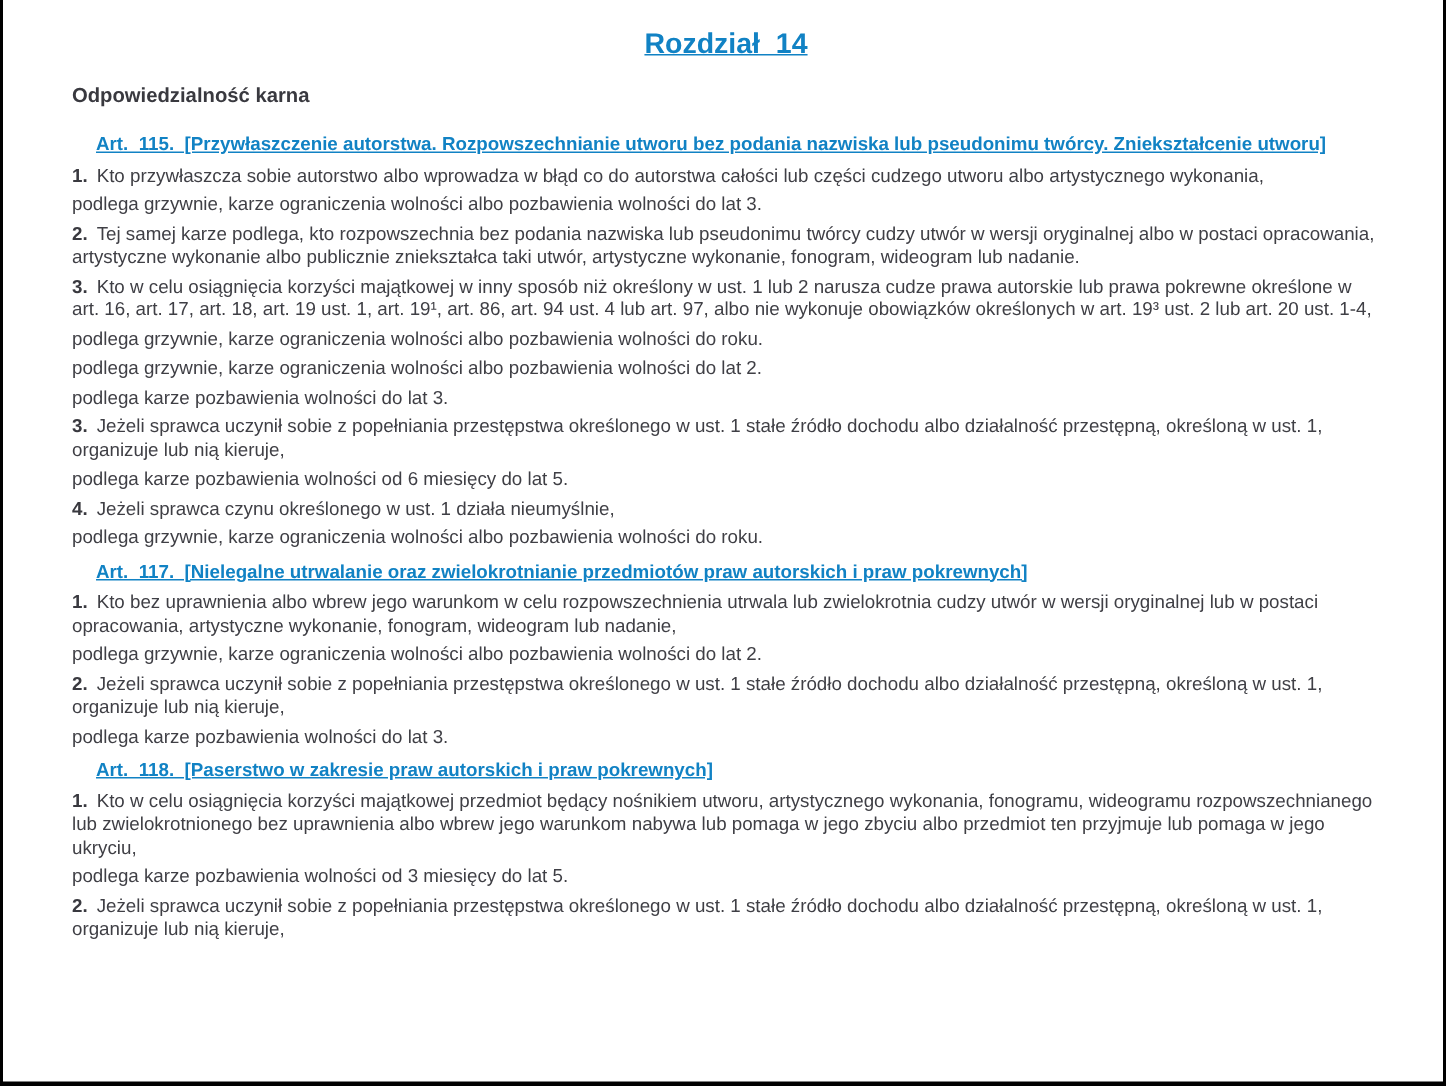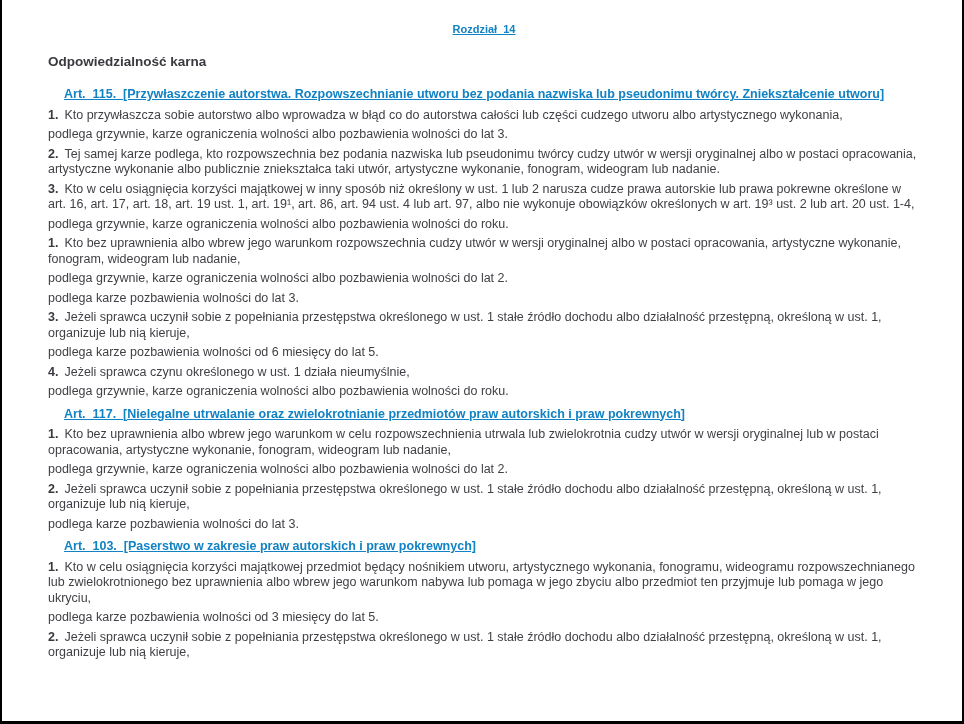--- a/index.html
+++ b/index.html
@@ -16,21 +16,21 @@
     font-size: 12.5px;
     line-height: 15.5px;
     color: #3f3f45;
   }
   .content { padding: 12px 42px 0 46px; }
 
   .chapter-link-wrap { text-align: center; margin-top: 10px; }
   .chapter-link {
     color: #1182c4;
     font-weight: 700;
-    font-size: 11px;
+    font-size: 19px;
     text-decoration: underline;
     white-space: pre-wrap;
     cursor: pointer;
   }
   .chapter-subtitle {
     text-align: left;
     font-weight: 700;
     font-size: 13.5px;
     color: #39393f;
     margin: 16px 0 18px 0;
@@ -64,36 +64,35 @@
   <div id="articles">
       <section>
         <div class="art-heading"><a>Art.  115.  [Przywłaszczenie autorstwa. Rozpowszechnianie utworu bez podania nazwiska lub pseudonimu twórcy. Zniekształcenie utworu]</a></div>
         <p class="law-par"><span class="num">1.</span><span>Kto przywłaszcza sobie autorstwo albo wprowadza w błąd co do autorstwa całości lub części cudzego utworu albo artystycznego wykonania,</span></p>
         <p class="law-par"><span>podlega grzywnie, karze ograniczenia wolności albo pozbawienia wolności do lat 3.</span></p>
         <p class="law-par"><span class="num">2.</span><span>Tej samej karze podlega, kto rozpowszechnia bez podania nazwiska lub pseudonimu twórcy cudzy utwór w wersji oryginalnej albo w postaci opracowania, artystyczne wykonanie albo publicznie zniekształca taki utwór, artystyczne wykonanie, fonogram, wideogram lub nadanie.</span></p>
         <p class="law-par tight"><span class="num">3.</span><span>Kto w celu osiągnięcia korzyści majątkowej w inny sposób niż określony w ust. 1 lub 2 narusza cudze prawa autorskie lub prawa pokrewne określone w art. 16, art. 17, art. 18, art. 19 ust. 1, art. 19¹, art. 86, art. 94 ust. 4 lub art. 97, albo nie wykonuje obowiązków określonych w art. 19³ ust. 2 lub art. 20 ust. 1-4,</span></p>
         <p class="law-par"><span>podlega grzywnie, karze ograniczenia wolności albo pozbawienia wolności do roku.</span></p>
       </section>
       <section>
-        <p class="law-par"><span class="num">1.</span><span>Kto bez uprawnienia albo wbrew jego warunkom rozpowszechnia cudzy utwór w wersji oryginalnej albo w postaci opracowania, artystyczne wykonanie, fonogram, wideogram lub nadanie,</span></p>
         <p class="law-par"><span>podlega grzywnie, karze ograniczenia wolności albo pozbawienia wolności do lat 2.</span></p>
         <p class="law-par"><span>podlega karze pozbawienia wolności do lat 3.</span></p>
         <p class="law-par"><span class="num">3.</span><span>Jeżeli sprawca uczynił sobie z popełniania przestępstwa określonego w ust. 1 stałe źródło dochodu albo działalność przestępną, określoną w ust. 1, organizuje lub nią kieruje,</span></p>
         <p class="law-par tight"><span>podlega karze pozbawienia wolności od 6 miesięcy do lat 5.</span></p>
         <p class="law-par"><span class="num">4.</span><span>Jeżeli sprawca czynu określonego w ust. 1 działa nieumyślnie,</span></p>
         <p class="law-par"><span>podlega grzywnie, karze ograniczenia wolności albo pozbawienia wolności do roku.</span></p>
       </section>
       <section>
         <div class="art-heading"><a>Art.  117.  [Nielegalne utrwalanie oraz zwielokrotnianie przedmiotów praw autorskich i praw pokrewnych]</a></div>
         <p class="law-par tight"><span class="num">1.</span><span>Kto bez uprawnienia albo wbrew jego warunkom w celu rozpowszechnienia utrwala lub zwielokrotnia cudzy utwór w wersji oryginalnej lub w postaci opracowania, artystyczne wykonanie, fonogram, wideogram lub nadanie,</span></p>
         <p class="law-par"><span>podlega grzywnie, karze ograniczenia wolności albo pozbawienia wolności do lat 2.</span></p>
         <p class="law-par"><span class="num">2.</span><span>Jeżeli sprawca uczynił sobie z popełniania przestępstwa określonego w ust. 1 stałe źródło dochodu albo działalność przestępną, określoną w ust. 1, organizuje lub nią kieruje,</span></p>
         <p class="law-par"><span>podlega karze pozbawienia wolności do lat 3.</span></p>
       </section>
       <section>
-        <div class="art-heading"><a>Art.  103.  [Paserstwo w zakresie praw autorskich i praw pokrewnych]</a></div>
+        <div class="art-heading"><a>Art.  118.  [Paserstwo w zakresie praw autorskich i praw pokrewnych]</a></div>
         <p class="law-par tight"><span class="num">1.</span><span>Kto w celu osiągnięcia korzyści majątkowej przedmiot będący nośnikiem utworu, artystycznego wykonania, fonogramu, wideogramu rozpowszechnianego lub zwielokrotnionego bez uprawnienia albo wbrew jego warunkom nabywa lub pomaga w jego zbyciu albo przedmiot ten przyjmuje lub pomaga w jego ukryciu,</span></p>
         <p class="law-par"><span>podlega karze pozbawienia wolności od 3 miesięcy do lat 5.</span></p>
         <p class="law-par"><span class="num">2.</span><span>Jeżeli sprawca uczynił sobie z popełniania przestępstwa określonego w ust. 1 stałe źródło dochodu albo działalność przestępną, określoną w ust. 1, organizuje lub nią kieruje,</span></p>
       </section>
     </div>
 
 </div>
 
 </body></html>

